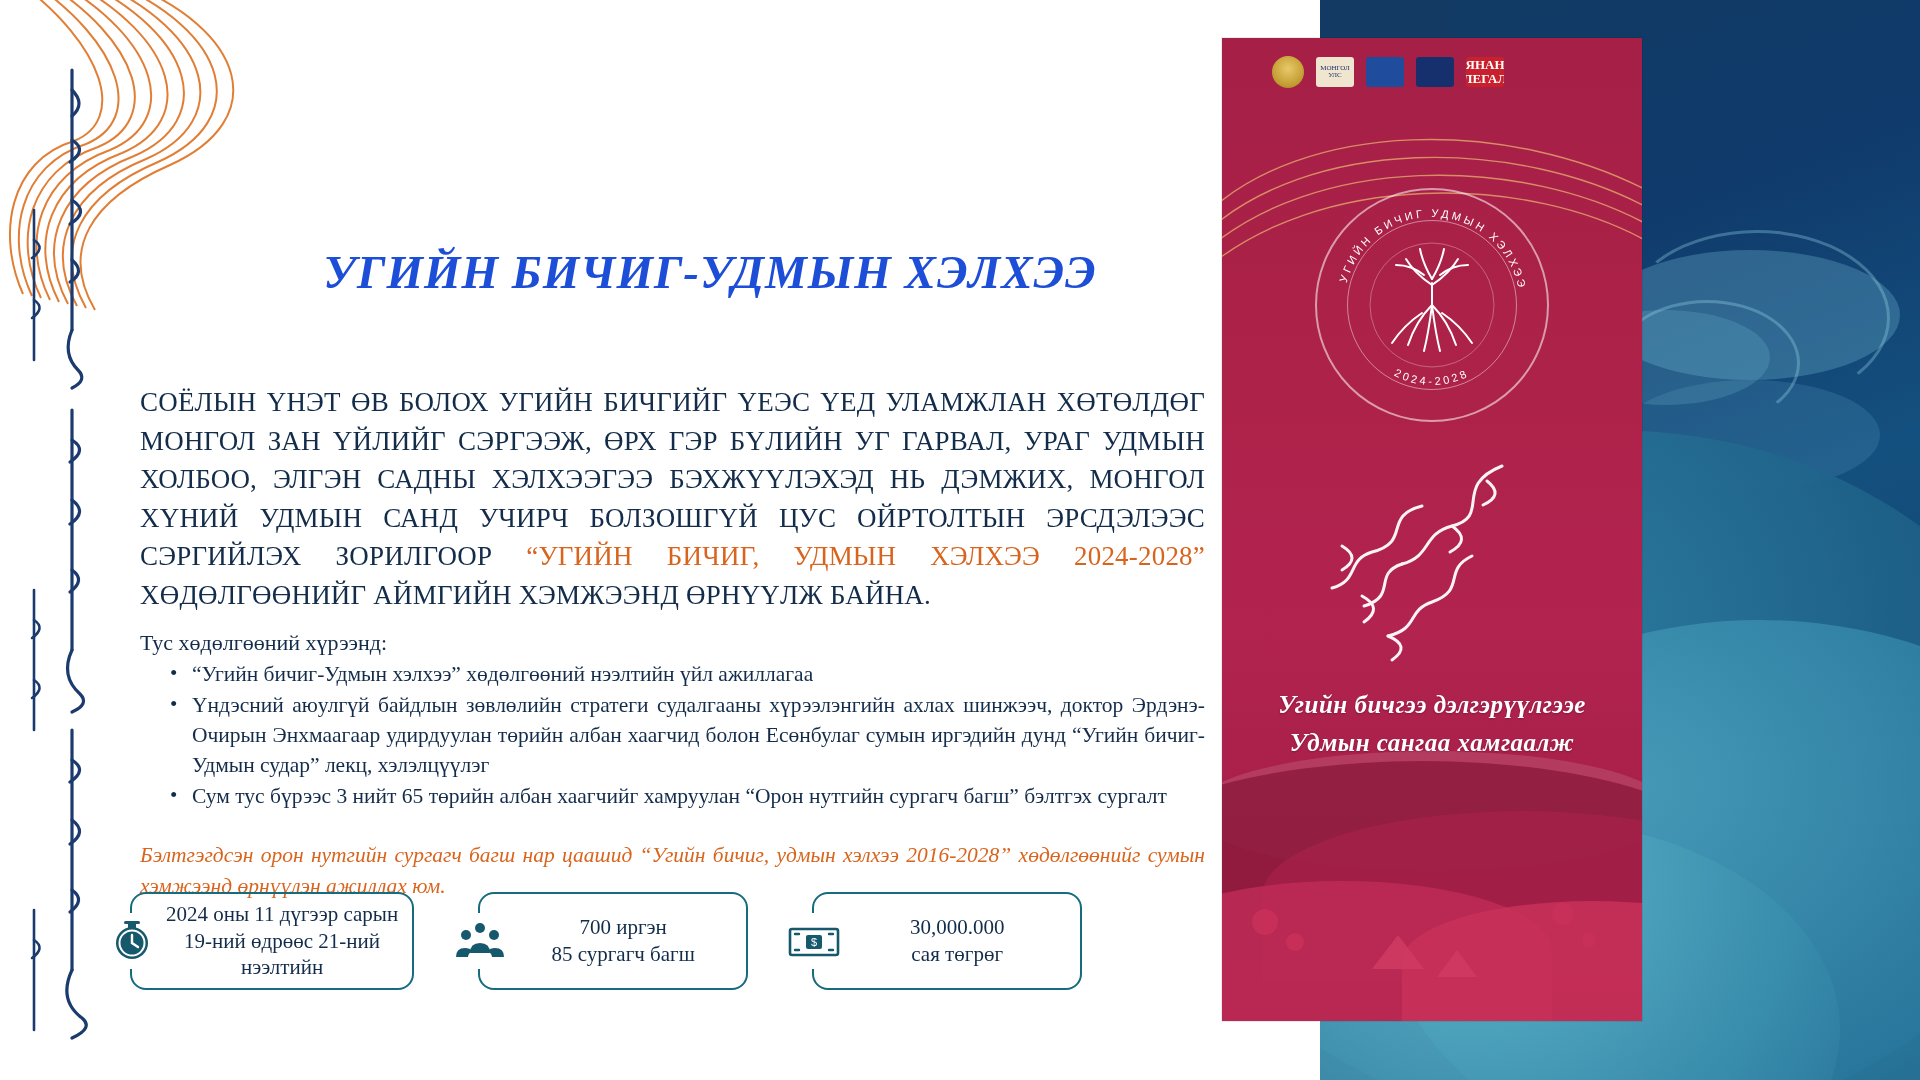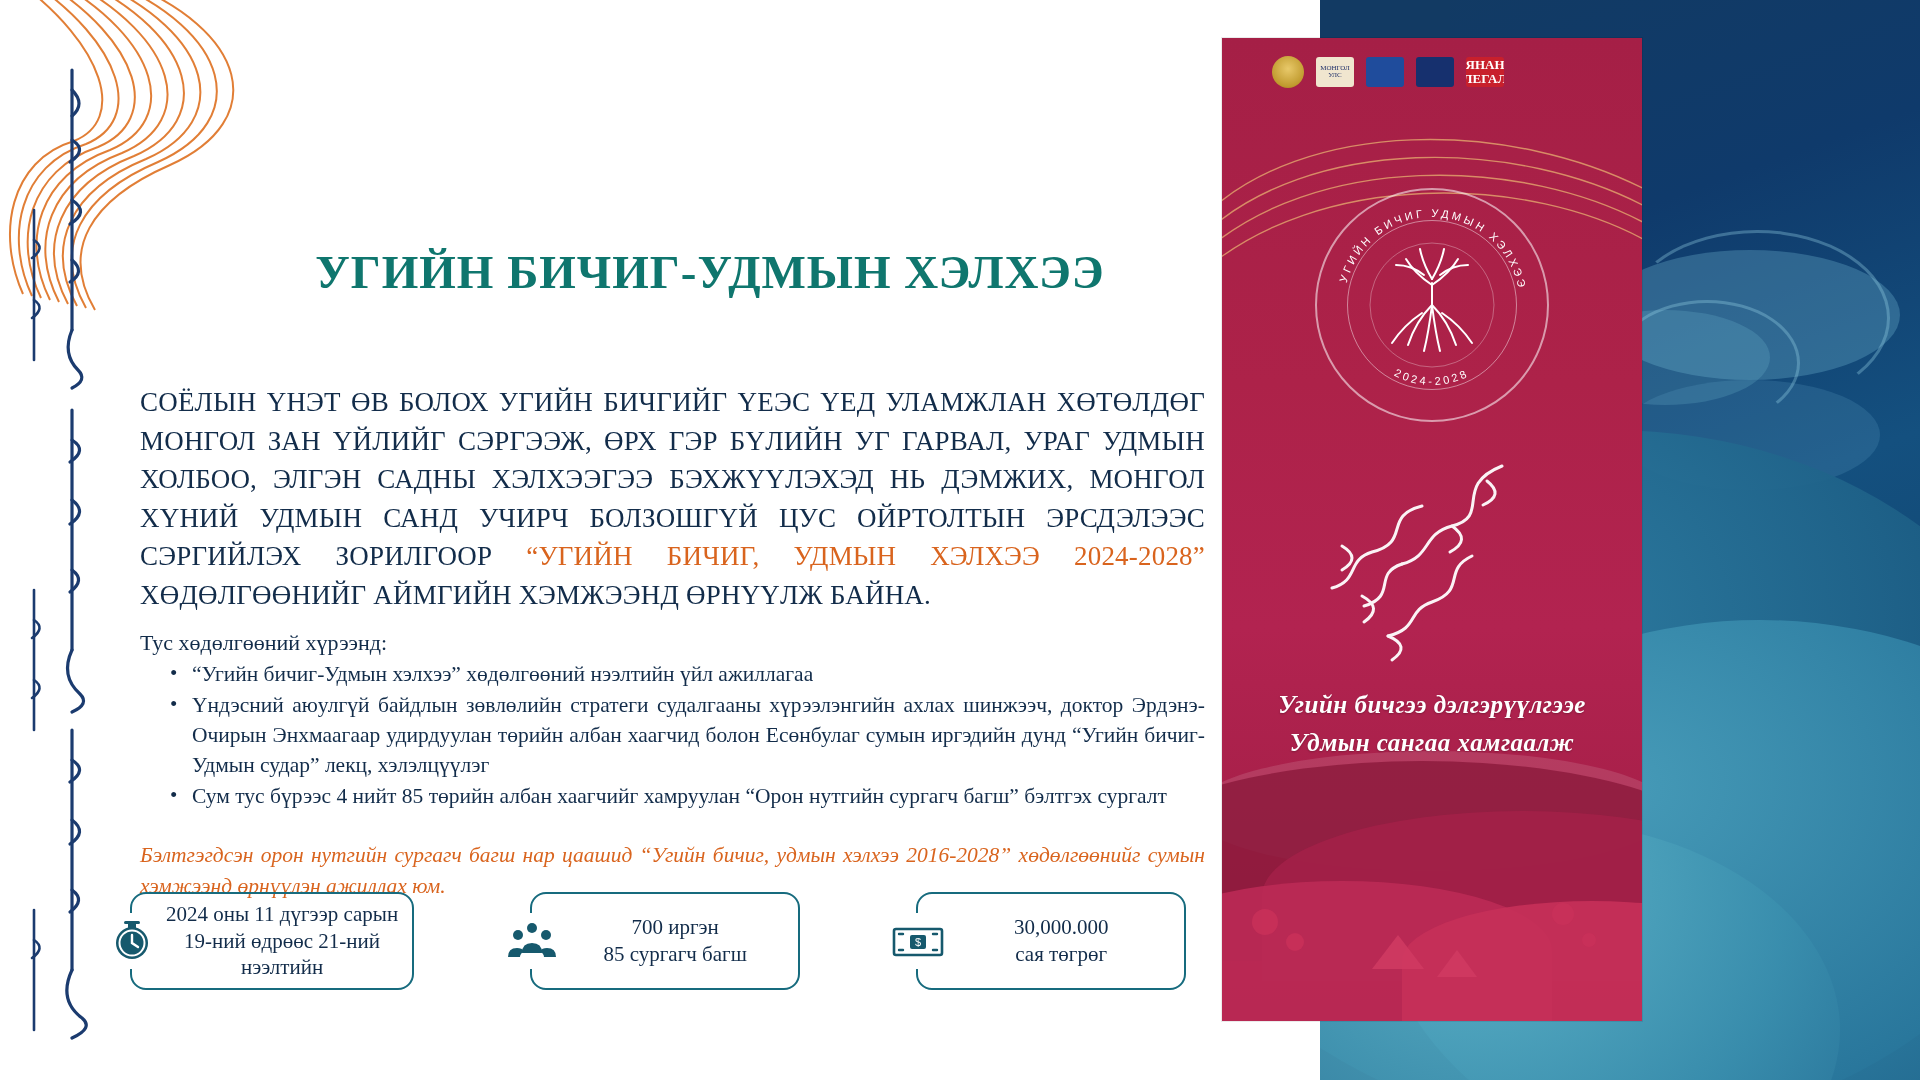--- a/index.html
+++ b/index.html
@@ -106,22 +106,23 @@
   
   .title {
     position: absolute;
     left: 210px;
     top: 245px;
     width: 1000px;
     font-family: "Liberation Serif", serif;
     font-weight: bold;
     font-size: 47px;
     letter-spacing: 1px;
-    color: #0f766e;
+    color: #1d4ed8;
     text-align: center;
+    font-style: italic;
   }
 
   
   .body-block {
     position: absolute;
     left: 140px;
     top: 383px;
     width: 1065px;
     color: #122c4a;
   }
@@ -168,21 +169,21 @@
     color: #d9641e;
     text-align: justify;
   }
 
   
   .stats {
     position: absolute;
     left: 130px;
     top: 892px;
     display: flex;
-    gap: 116px;
+    gap: 64px;
   }
   .stat-box {
     position: relative;
     min-width: 270px;
     height: 98px;
     border: 2px solid #176b7e;
     border-radius: 16px;
     display: flex;
     align-items: center;
     justify-content: center;
@@ -422,21 +423,21 @@
   <div class="title">УГИЙН БИЧИГ-УДМЫН ХЭЛХЭЭ</div>
 
   <div class="body-block">
     <div class="para-main">
       <span>СОЁЛЫН ҮНЭТ ӨВ БОЛОХ УГИЙН БИЧГИЙГ ҮЕЭС ҮЕД УЛАМЖЛАН ХӨТӨЛДӨГ МОНГОЛ ЗАН ҮЙЛИЙГ СЭРГЭЭЖ, ӨРХ ГЭР БҮЛИЙН УГ ГАРВАЛ, УРАГ УДМЫН ХОЛБОО, ЭЛГЭН САДНЫ ХЭЛХЭЭГЭЭ БЭХЖҮҮЛЭХЭД НЬ ДЭМЖИХ, МОНГОЛ ХҮНИЙ УДМЫН САНД УЧИРЧ БОЛЗОШГҮЙ ЦУС ОЙРТОЛТЫН ЭРСДЭЛЭЭС СЭРГИЙЛЭХ ЗОРИЛГООР </span><span class="hl">“УГИЙН БИЧИГ, УДМЫН ХЭЛХЭЭ 2024-2028”</span><span> ХӨДӨЛГӨӨНИЙГ АЙМГИЙН ХЭМЖЭЭНД ӨРНҮҮЛЖ БАЙНА.</span>
     </div>
     <div class="para-sub">Тус хөдөлгөөний хүрээнд:</div>
     <ul class="bullets">
       <li>“Угийн бичиг-Удмын хэлхээ” хөдөлгөөний нээлтийн үйл ажиллагаа</li>
       <li>Үндэсний аюулгүй байдлын зөвлөлийн стратеги судалгааны хүрээлэнгийн ахлах шинжээч, доктор Эрдэнэ-Очирын Энхмаагаар удирдуулан төрийн албан хаагчид болон Есөнбулаг сумын иргэдийн дунд “Угийн бичиг-Удмын судар” лекц, хэлэлцүүлэг</li>
-      <li>Сум тус бүрээс 4 нийт 85 төрийн албан хаагчийг хамруулан “Орон нутгийн сургагч багш” бэлтгэх сургалт</li>
+      <li>Сум тус бүрээс 3 нийт 65 төрийн албан хаагчийг хамруулан “Орон нутгийн сургагч багш” бэлтгэх сургалт</li>
     </ul>
     <div class="closing">Бэлтгэгдсэн орон нутгийн сургагч багш нар цаашид “Угийн бичиг, удмын хэлхээ 2016-2028” хөдөлгөөнийг сумын хэмжээнд өрнүүлэн ажиллах юм.</div>
   </div>
 
   <div class="stats">
 
     <div class="stat-box">
       <div class="stat-icon">
         <svg width="46" height="46" viewBox="0 0 46 46">
           <circle cx="23" cy="25" r="16" fill="#16596d"></circle>

